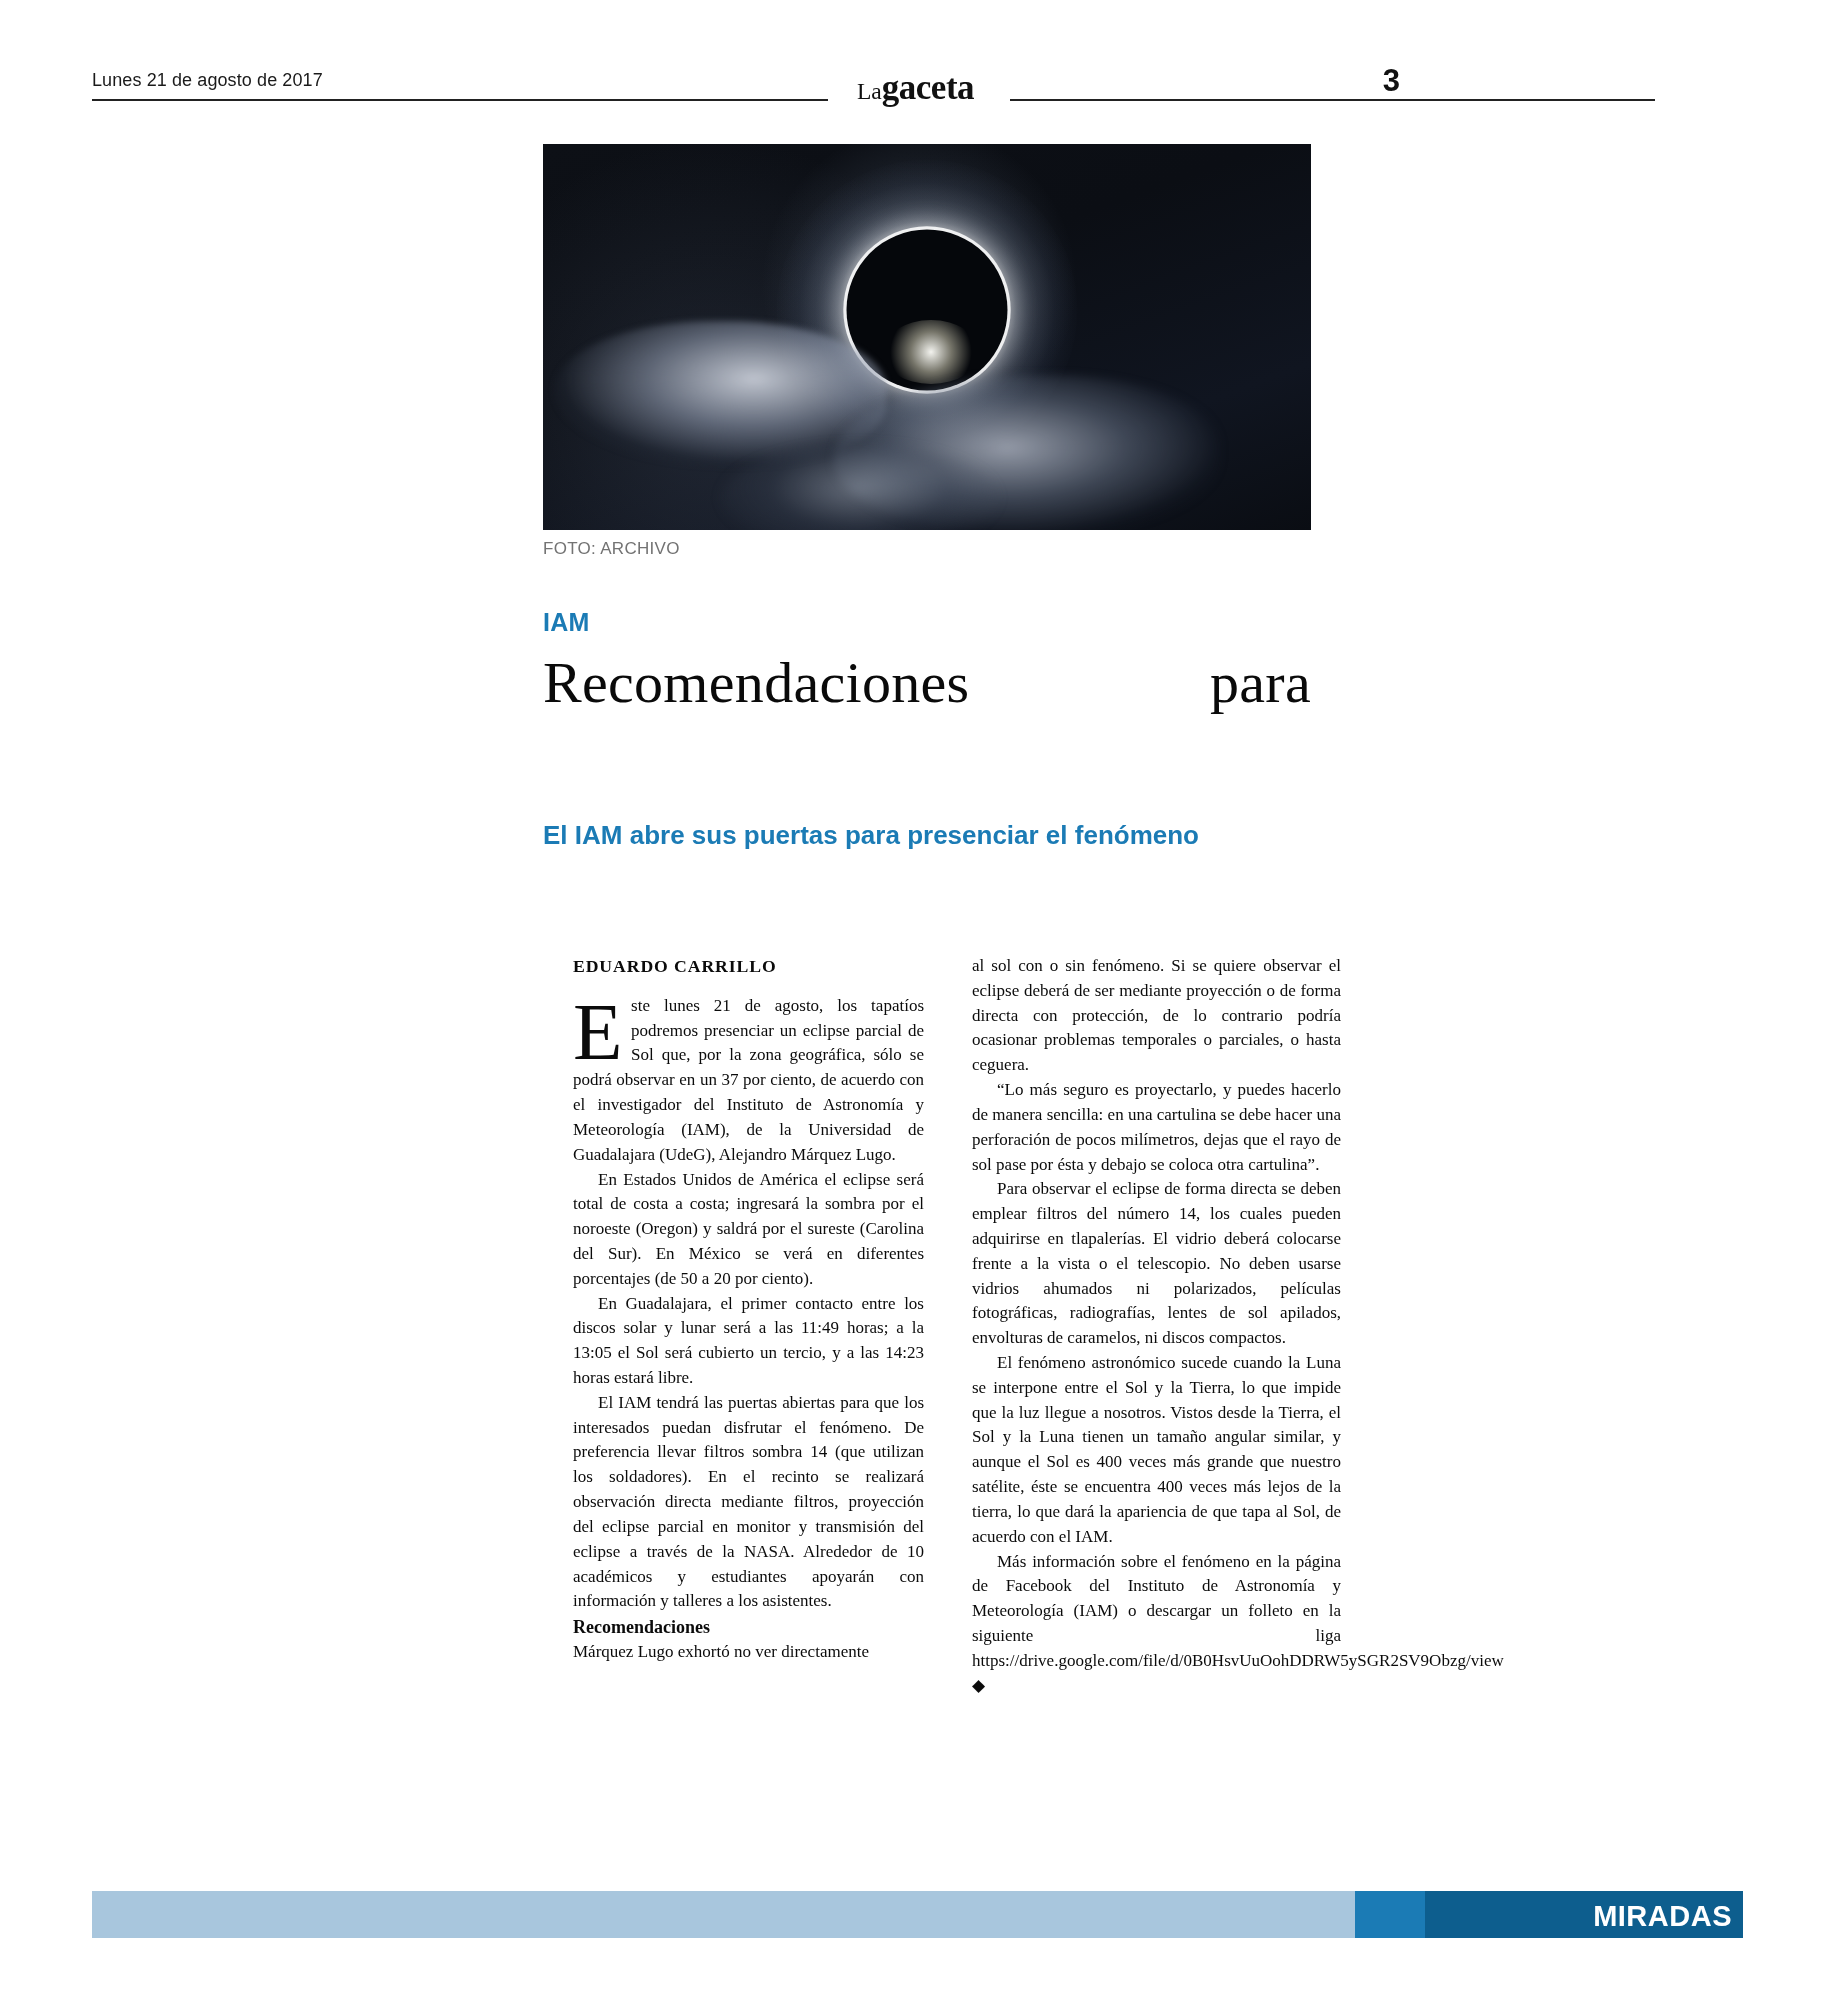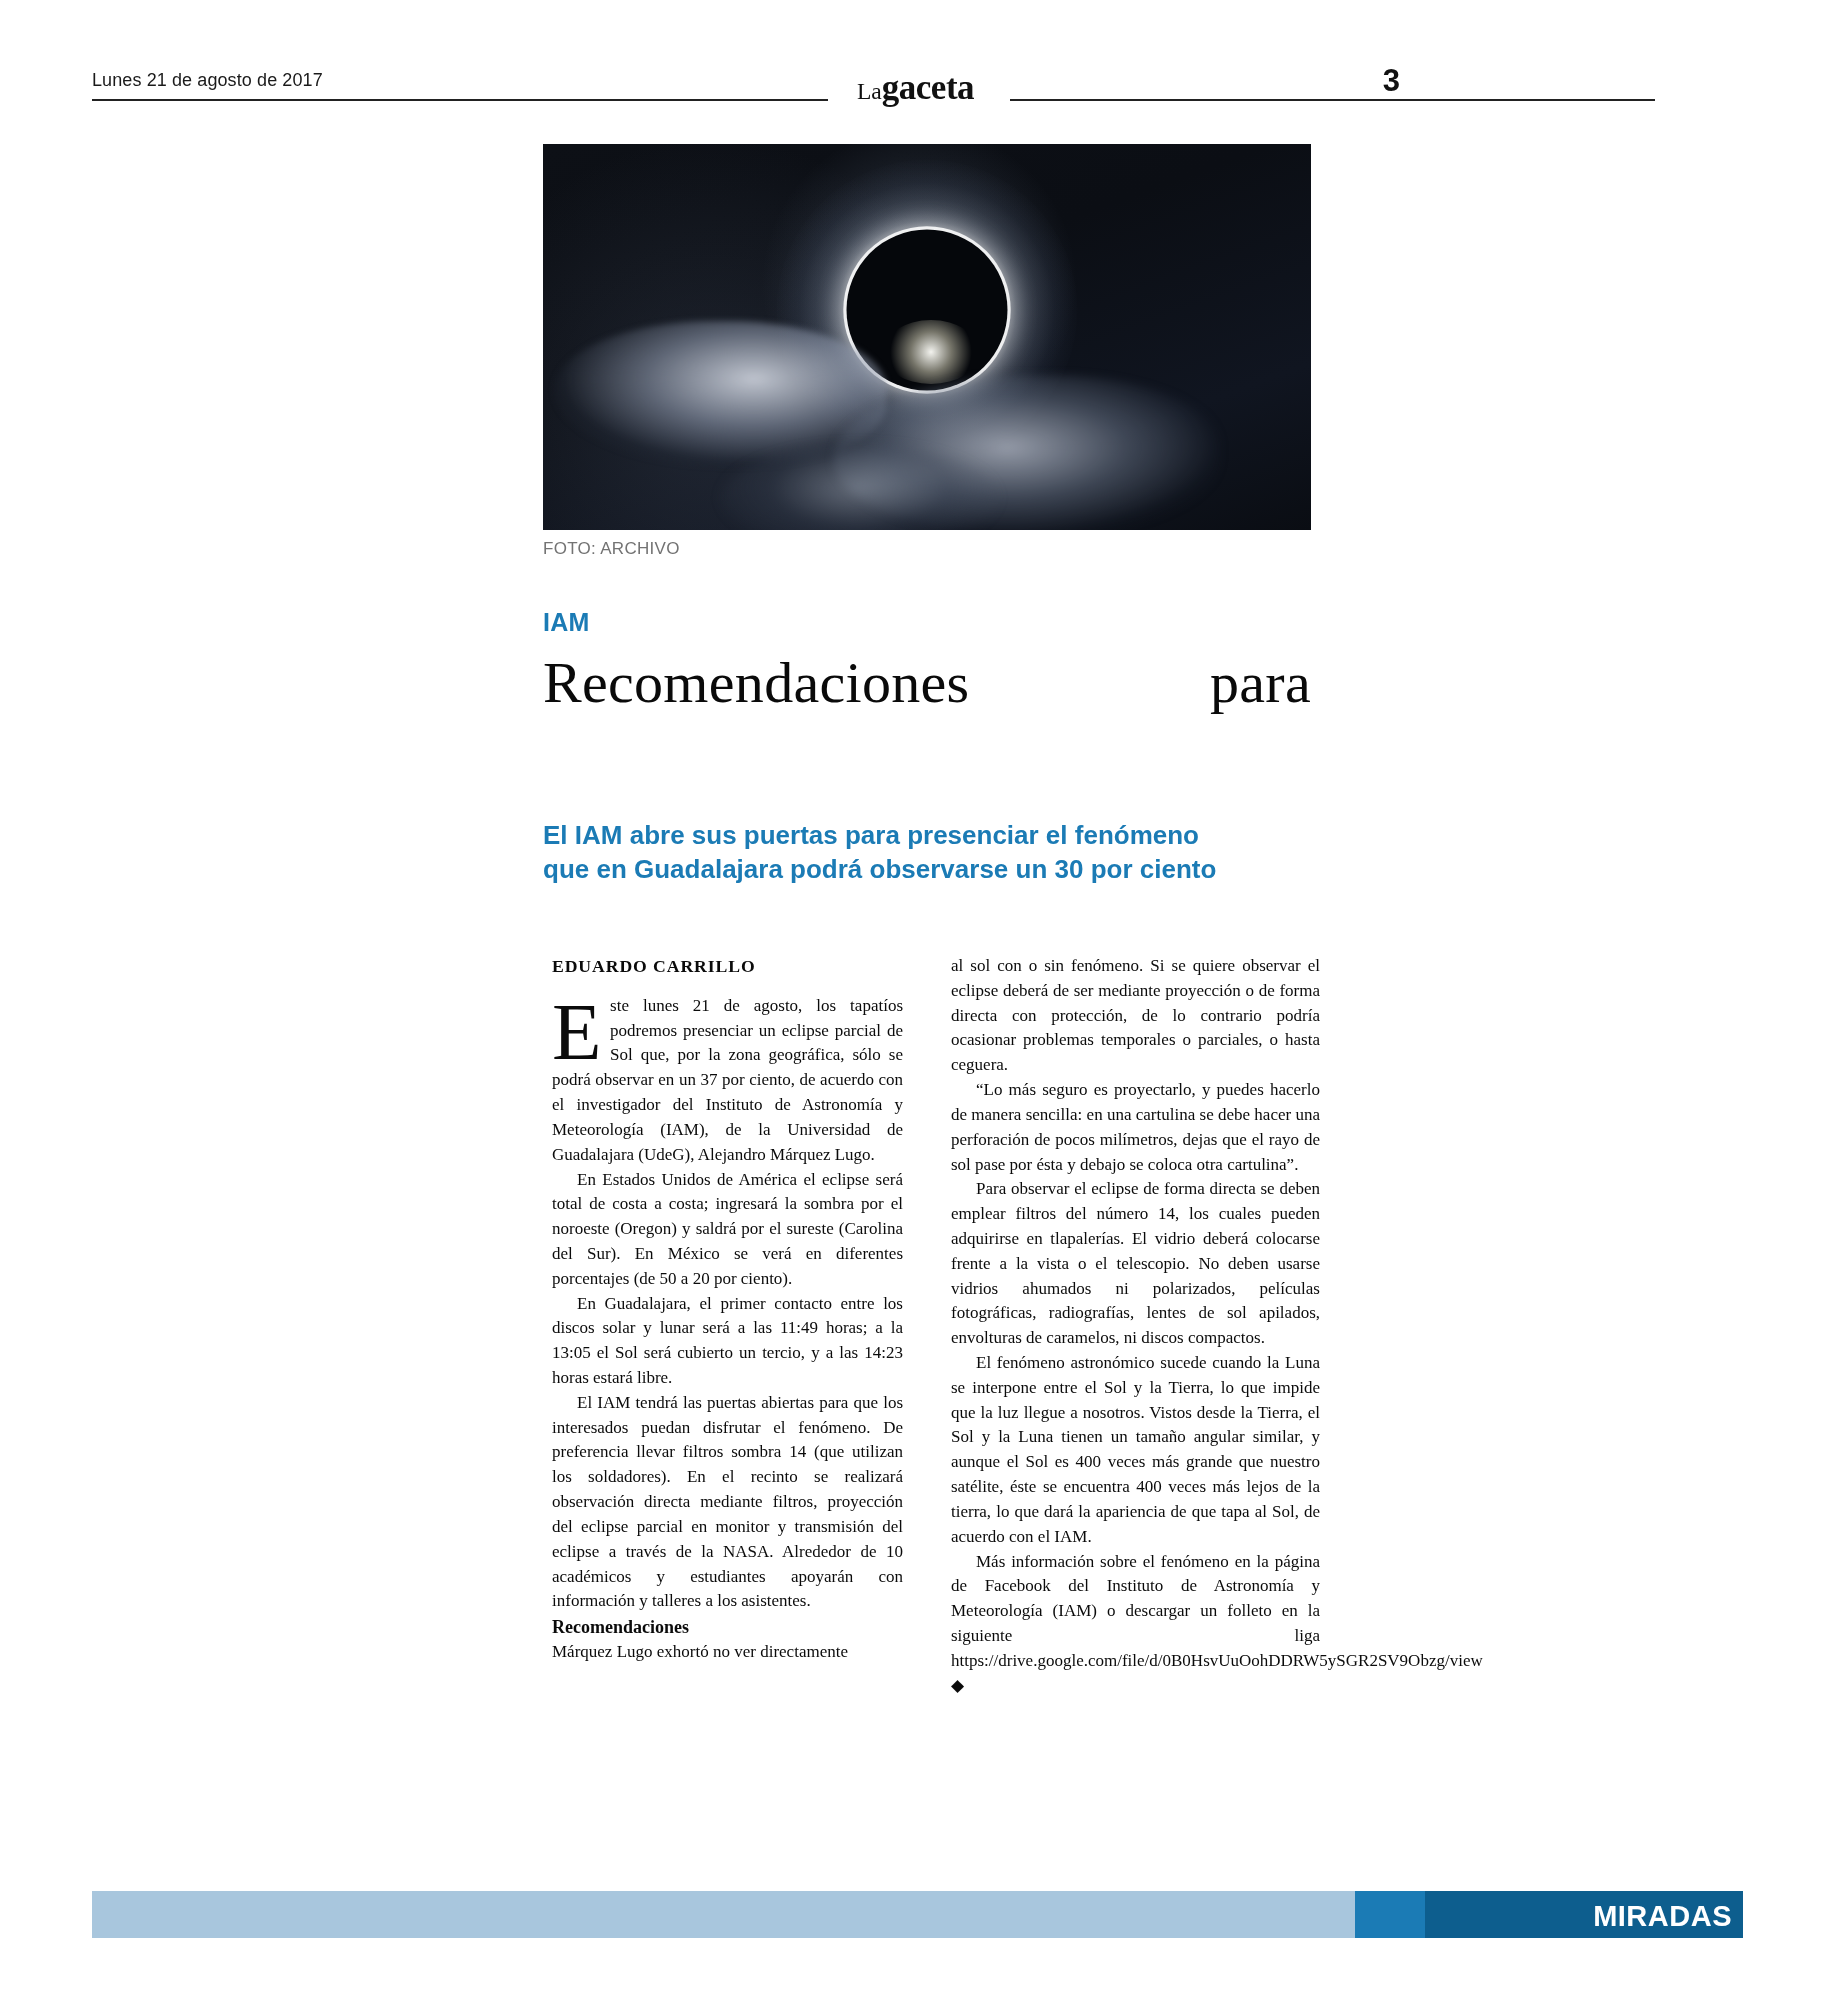--- a/index.html
+++ b/index.html
@@ -199,21 +199,21 @@
     margin-top: 28px;
     font-family: "Liberation Sans", sans-serif;
     font-size: 26px;
     line-height: 1.30;
     font-weight: 600;
     color: #1b7bb5;
     width: 752px;
   }
   .cols {
     position: absolute;
-    left: 552px;
+    left: 573px;
     top: 954px;
     width: 768px;
     display: flex;
     gap: 48px;
   }
   .col {
     width: 369px;
     font-family: "Liberation Serif", serif;
     font-size: 17px;
     line-height: 1.46;
@@ -316,21 +316,20 @@
   <div class="photo-credit">FOTO: ARCHIVO</div>
 
   <div class="kicker">IAM</div>
 
   <h1 class="headline">
     <span class="l1">Recomendaciones para</span>
   </h1>
 
   <div class="subhead">
     <div>El IAM abre sus puertas para presenciar el fenómeno</div>
-    <div>que en Guadalajara podrá observarse un 30 por ciento</div>
   </div>
 </div>
 
 <div class="cols">
 
   <div class="col">
     <div class="col-left-head">EDUARDO CARRILLO</div>
 
     <p class="first"><span class="dropcap">E</span><span>ste lunes 21 de agosto, los tapatíos podremos presenciar un eclipse parcial de Sol que, por la zona geográfica, sólo se podrá observar en un 37 por ciento, de acuerdo con el investigador del Instituto de Astronomía y Meteorología (IAM), de la Universidad de Guadalajara (UdeG), Alejandro Márquez Lugo.</span></p>
     <p>En Estados Unidos de América el eclipse será total de costa a costa; ingresará la sombra por el noroeste (Oregon) y saldrá por el sureste (Carolina del Sur). En México se verá en diferentes porcentajes (de 50 a 20 por ciento).</p>

